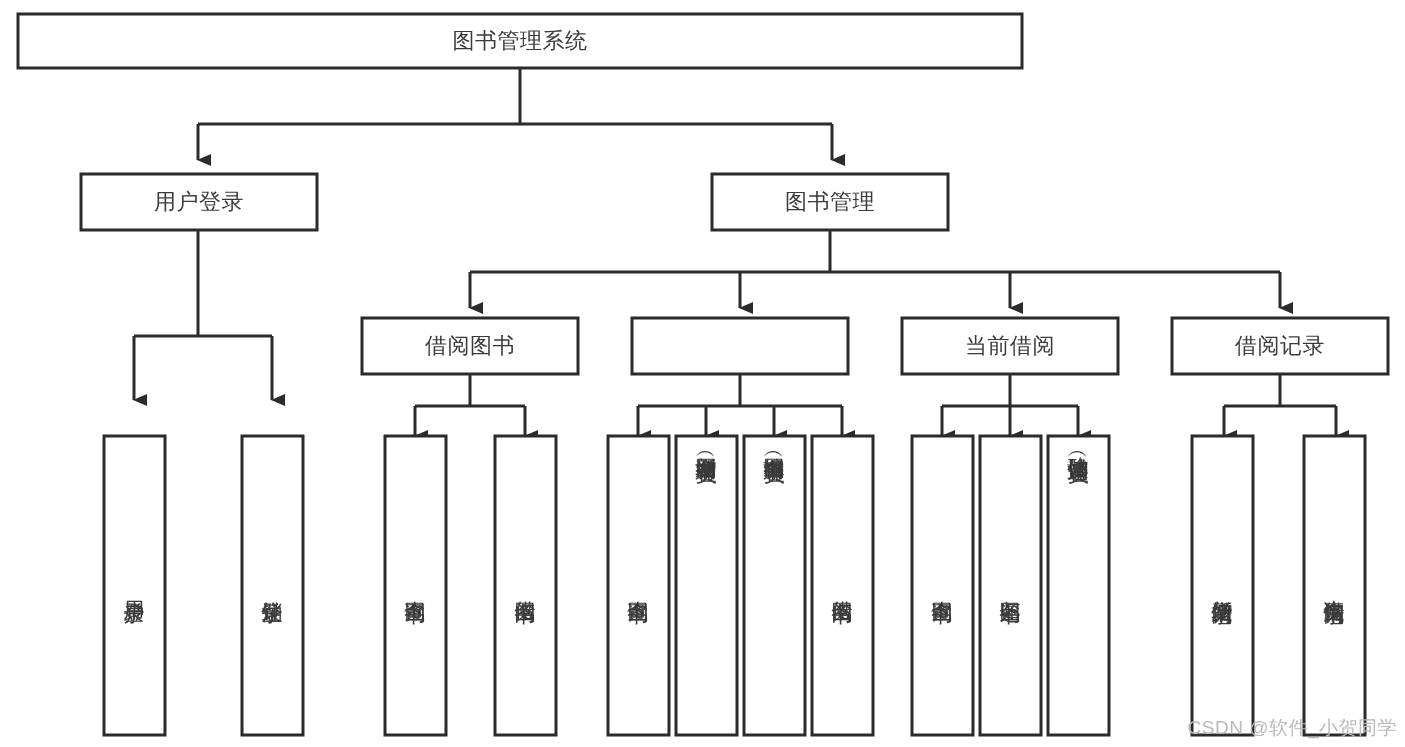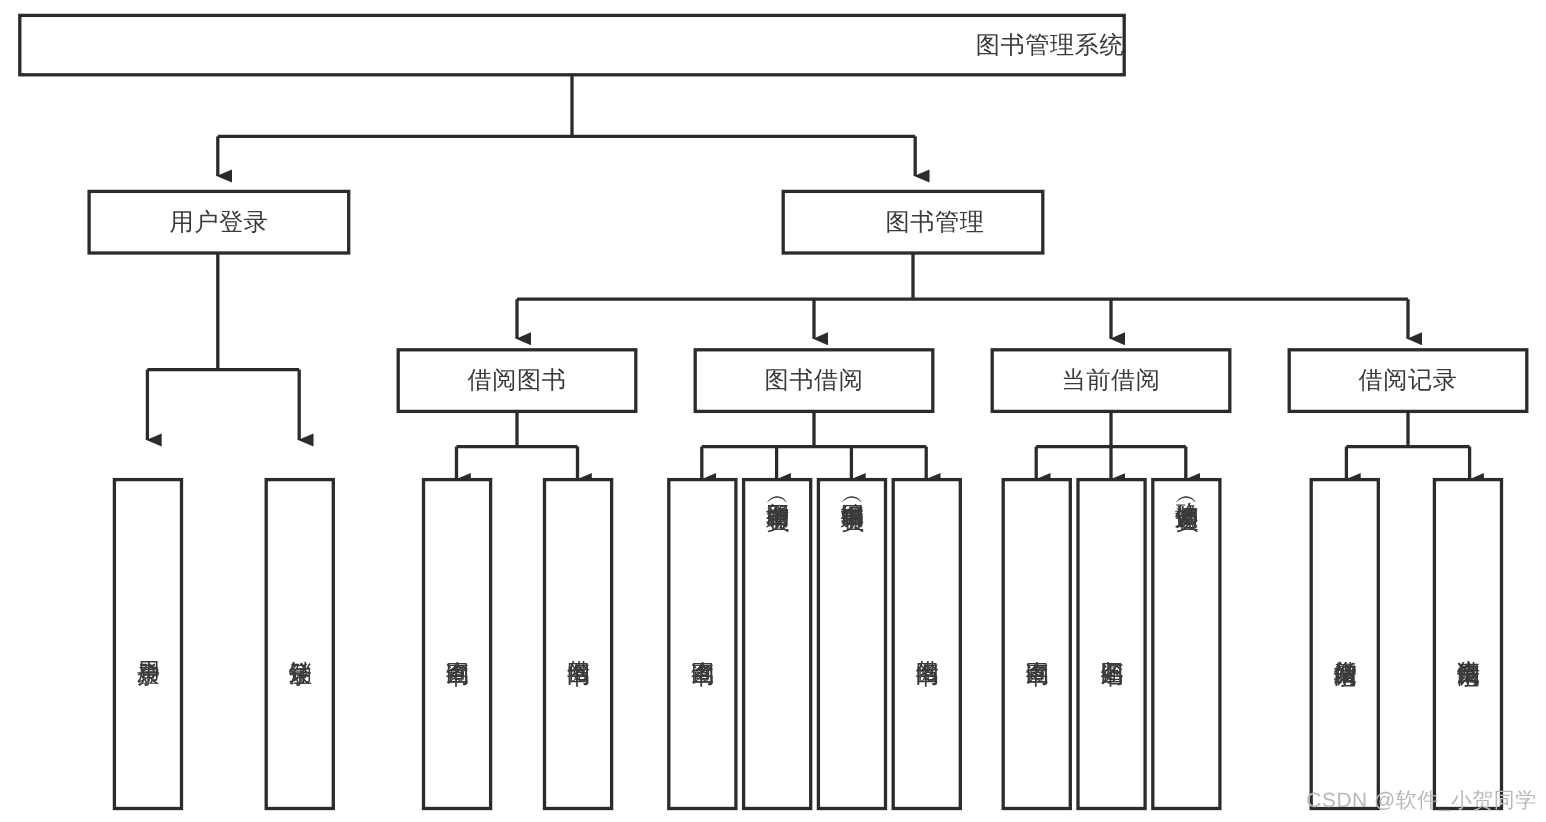--- a/index.html
+++ b/index.html
@@ -151,39 +151,36 @@
     <rect class="node-box" x="812" y="436" width="61" height="299"></rect>
 
     <rect class="node-box" x="912" y="436" width="61" height="299"></rect>
     <rect class="node-box" x="980" y="436" width="61" height="299"></rect>
     <rect class="node-box" x="1048" y="436" width="61" height="299"></rect>
 
     <rect class="node-box" x="1192" y="436" width="61" height="299"></rect>
     <rect class="node-box" x="1304" y="436" width="61" height="299"></rect>
   </svg>
 
-  <div class="hlabel-wrap" style="left:18px; top:14px; width:1004px; height:54px;justify-content:flex-end;">
+  <div class="hlabel-wrap" style="left:18px; top:14px; width:1004px; height:54px;">
     <span class="hlabel-text title-text">图书管理系统</span>
   </div>
 
   <div class="hlabel-wrap" style="left:81px; top:174px; width:236px; height:56px;">
     <span class="hlabel-text">用户登录</span>
   </div>
 
-  <div class="hlabel-wrap" style="left:712px; top:174px; width:236px; height:56px;padding-left:20px;">
+  <div class="hlabel-wrap" style="left:712px; top:174px; width:236px; height:56px;">
     <span class="hlabel-text">图书管理</span>
   </div>
 
   <div class="hlabel-wrap" style="left:362px; top:318px; width:216px; height:56px;">
     <span class="hlabel-text">借阅图书</span>
   </div>
 
-  <div class="hlabel-wrap" style="left:632px; top:318px; width:216px; height:56px;">
-    <span class="hlabel-text">图书借阅</span>
-  </div>
 
   <div class="hlabel-wrap" style="left:902px; top:318px; width:216px; height:56px;">
     <span class="hlabel-text">当前借阅</span>
   </div>
 
   <div class="hlabel-wrap" style="left:1172px; top:318px; width:216px; height:56px;">
     <span class="hlabel-text">借阅记录</span>
   </div>
 
   <div class="vlabel-wrap" style="left:104px; top:436px; width:61px; height:299px;">

